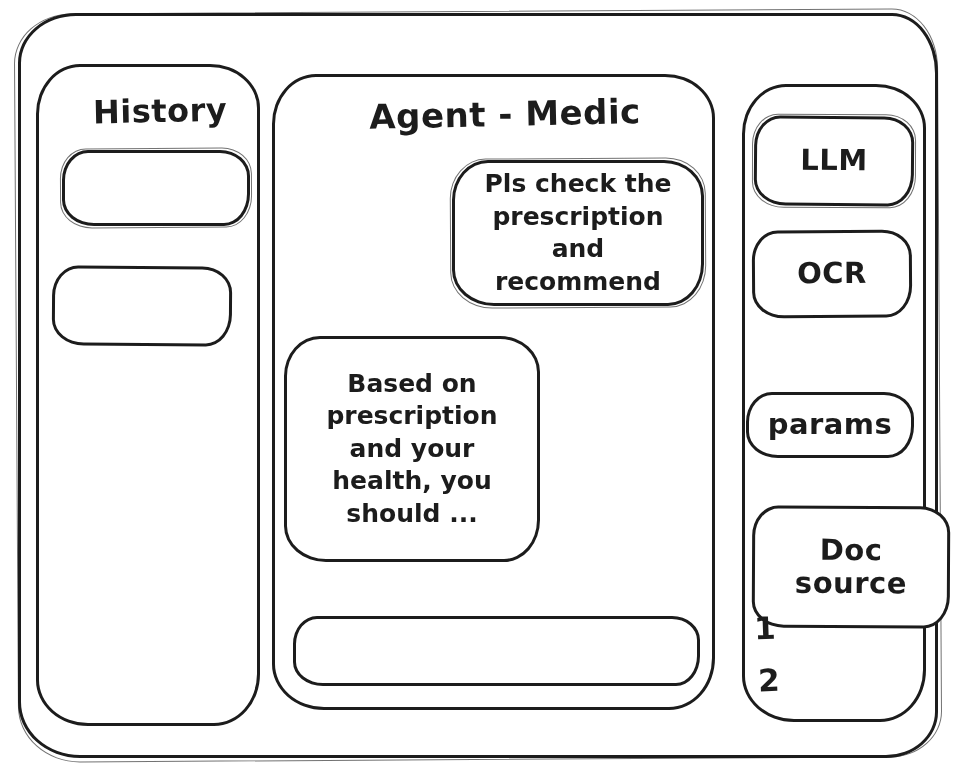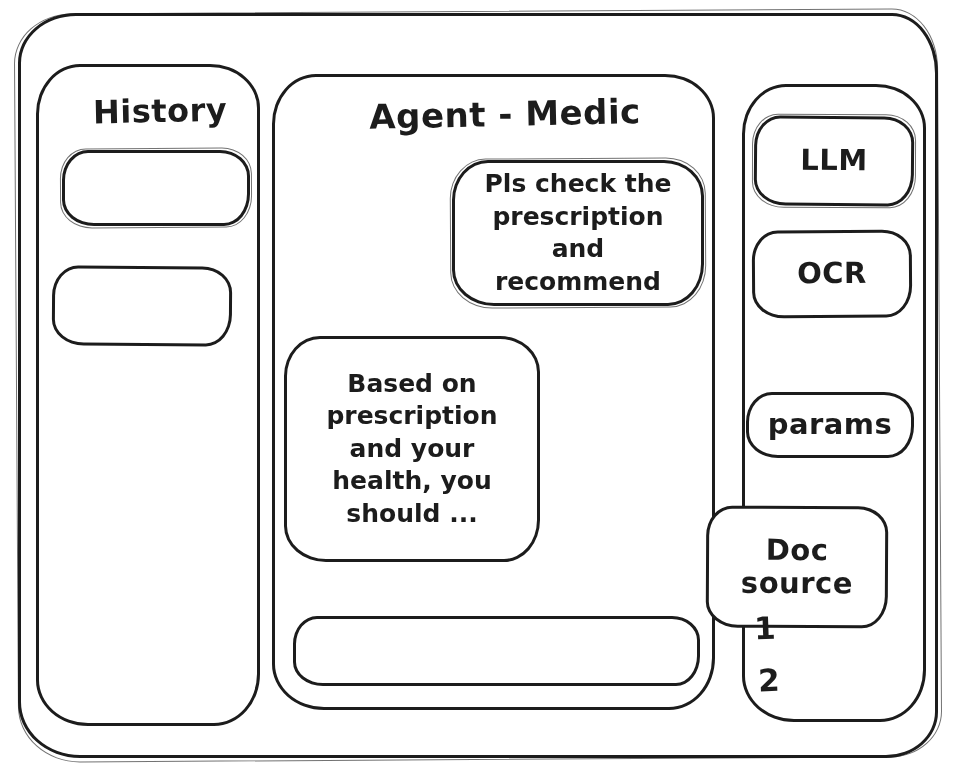--- a/index.html
+++ b/index.html
@@ -89,21 +89,21 @@
   #hist-2{left:52px;top:266px;width:180px;height:80px;transform:rotate(.4deg);}
   #main{left:272px;top:74px;width:443px;height:636px;}
   #chat-title{left:330px;top:94px;width:350px;font-size:34px;}
   #msg-user{left:452px;top:160px;width:252px;height:146px;}
   #msg-assistant{left:284px;top:336px;width:256px;height:226px;}
   #chat-input{left:293px;top:616px;width:407px;height:70px;border-radius:24px 28px 24px 30px / 28px 24px 30px 24px;}
   #tools{left:742px;top:84px;width:184px;height:638px;}
   #btn-llm{left:754px;top:116px;width:160px;height:90px;transform:rotate(.5deg);}
   #btn-ocr{left:752px;top:230px;width:160px;height:88px;transform:rotate(-.4deg);}
   #btn-params{left:746px;top:392px;width:168px;height:66px;}
-  #btn-doc{left:706px;top:506px;width:182px;height:122px;transform:rotate(.3deg);}
+  #btn-doc{left:752px;top:506px;width:198px;height:122px;transform:rotate(.3deg);}
   #doc-1{left:754px;top:610px;}
   #doc-2{left:758px;top:662px;}
 </style>
 </head>
 <body>
 
 <div id="app">
 
   <div id="frame" class="sketch rFrame double"></div>
 

